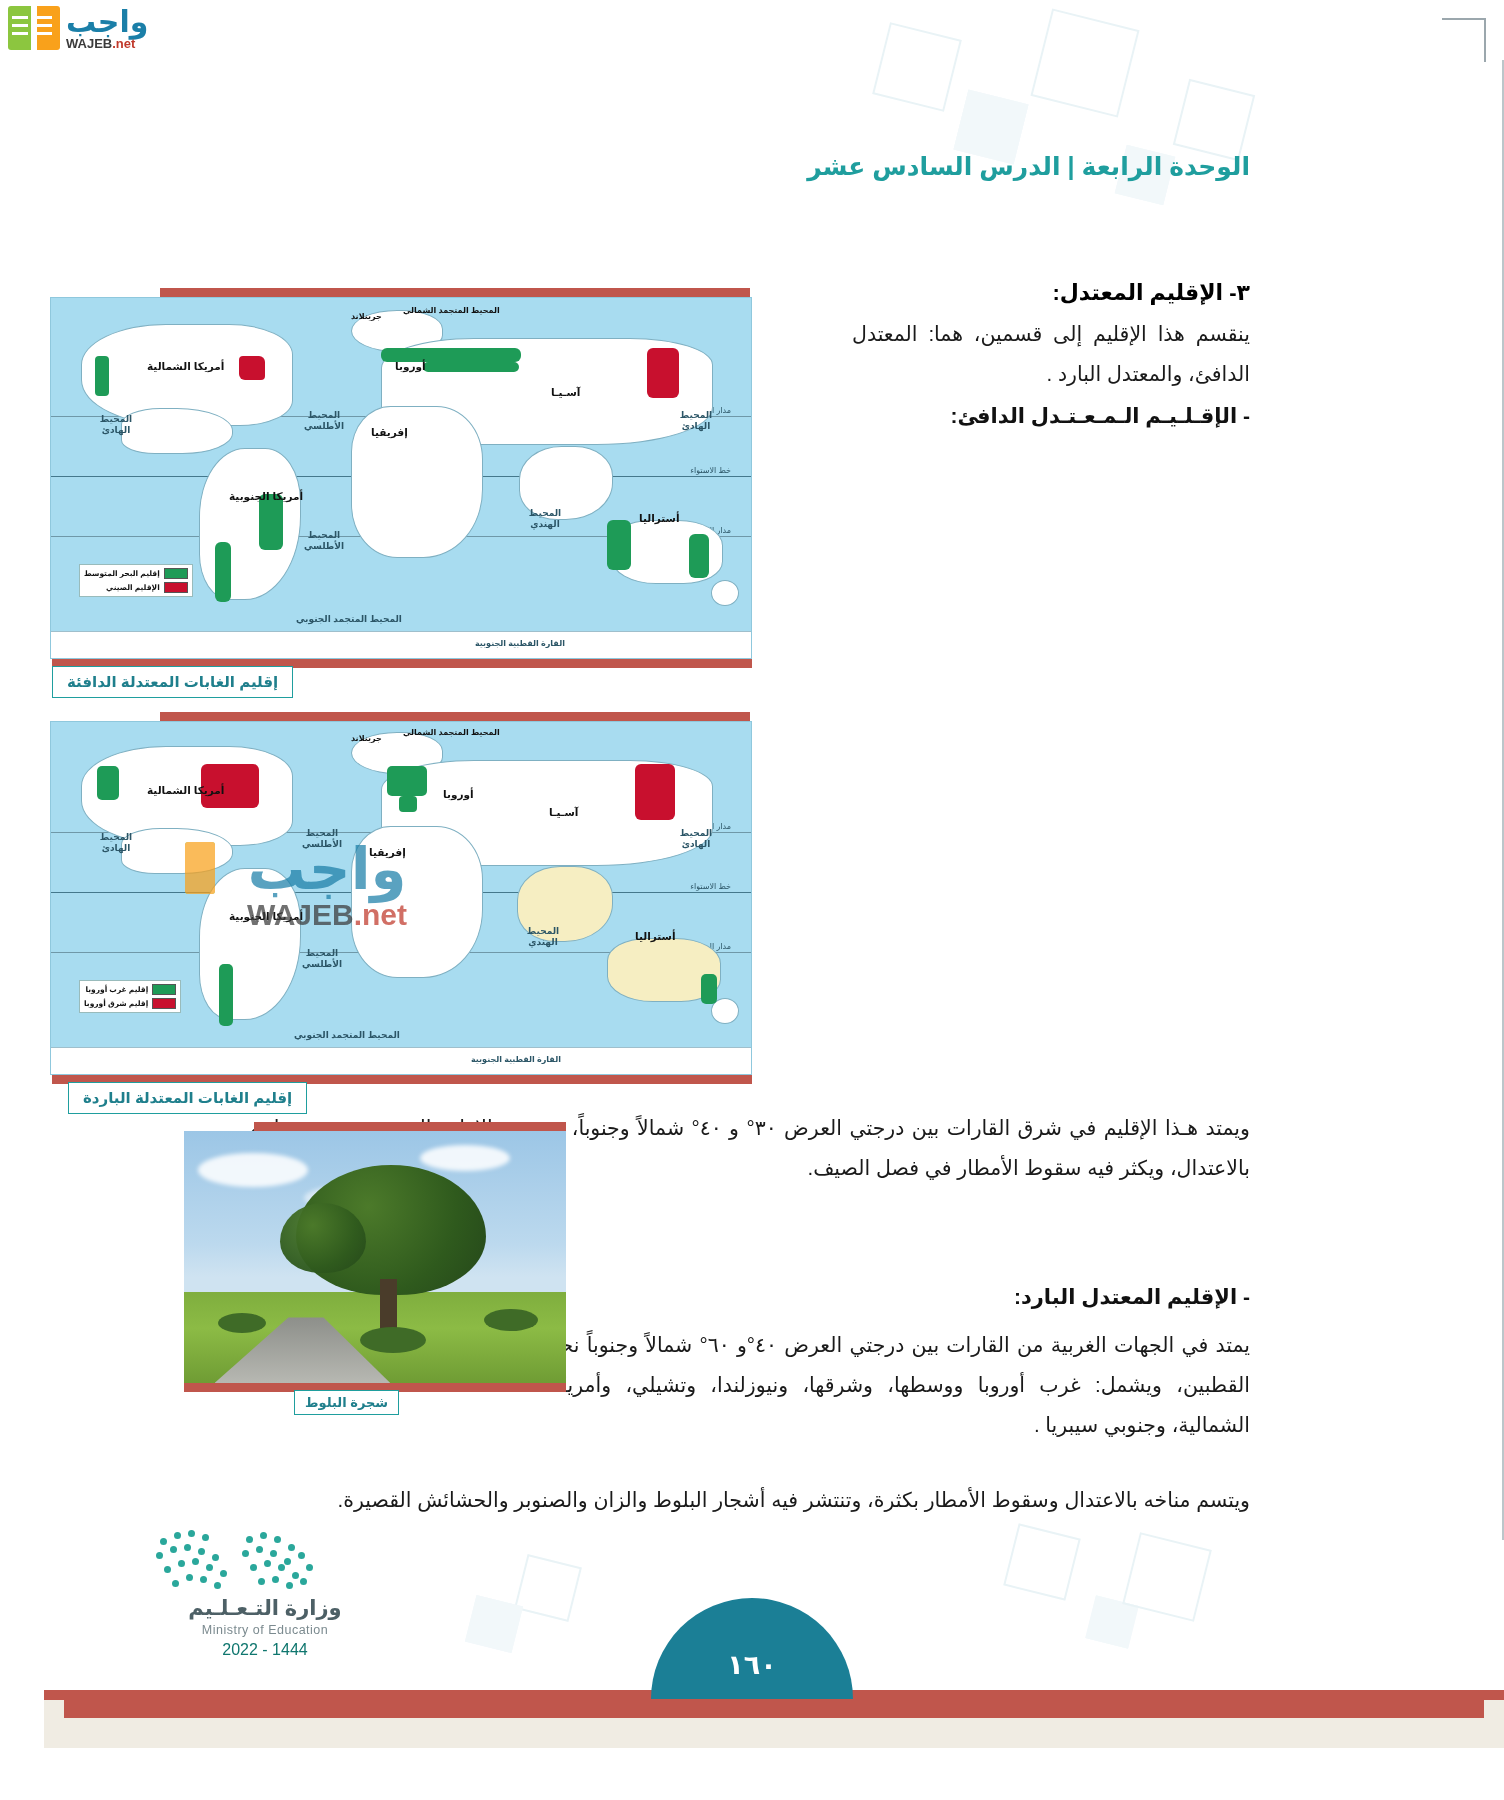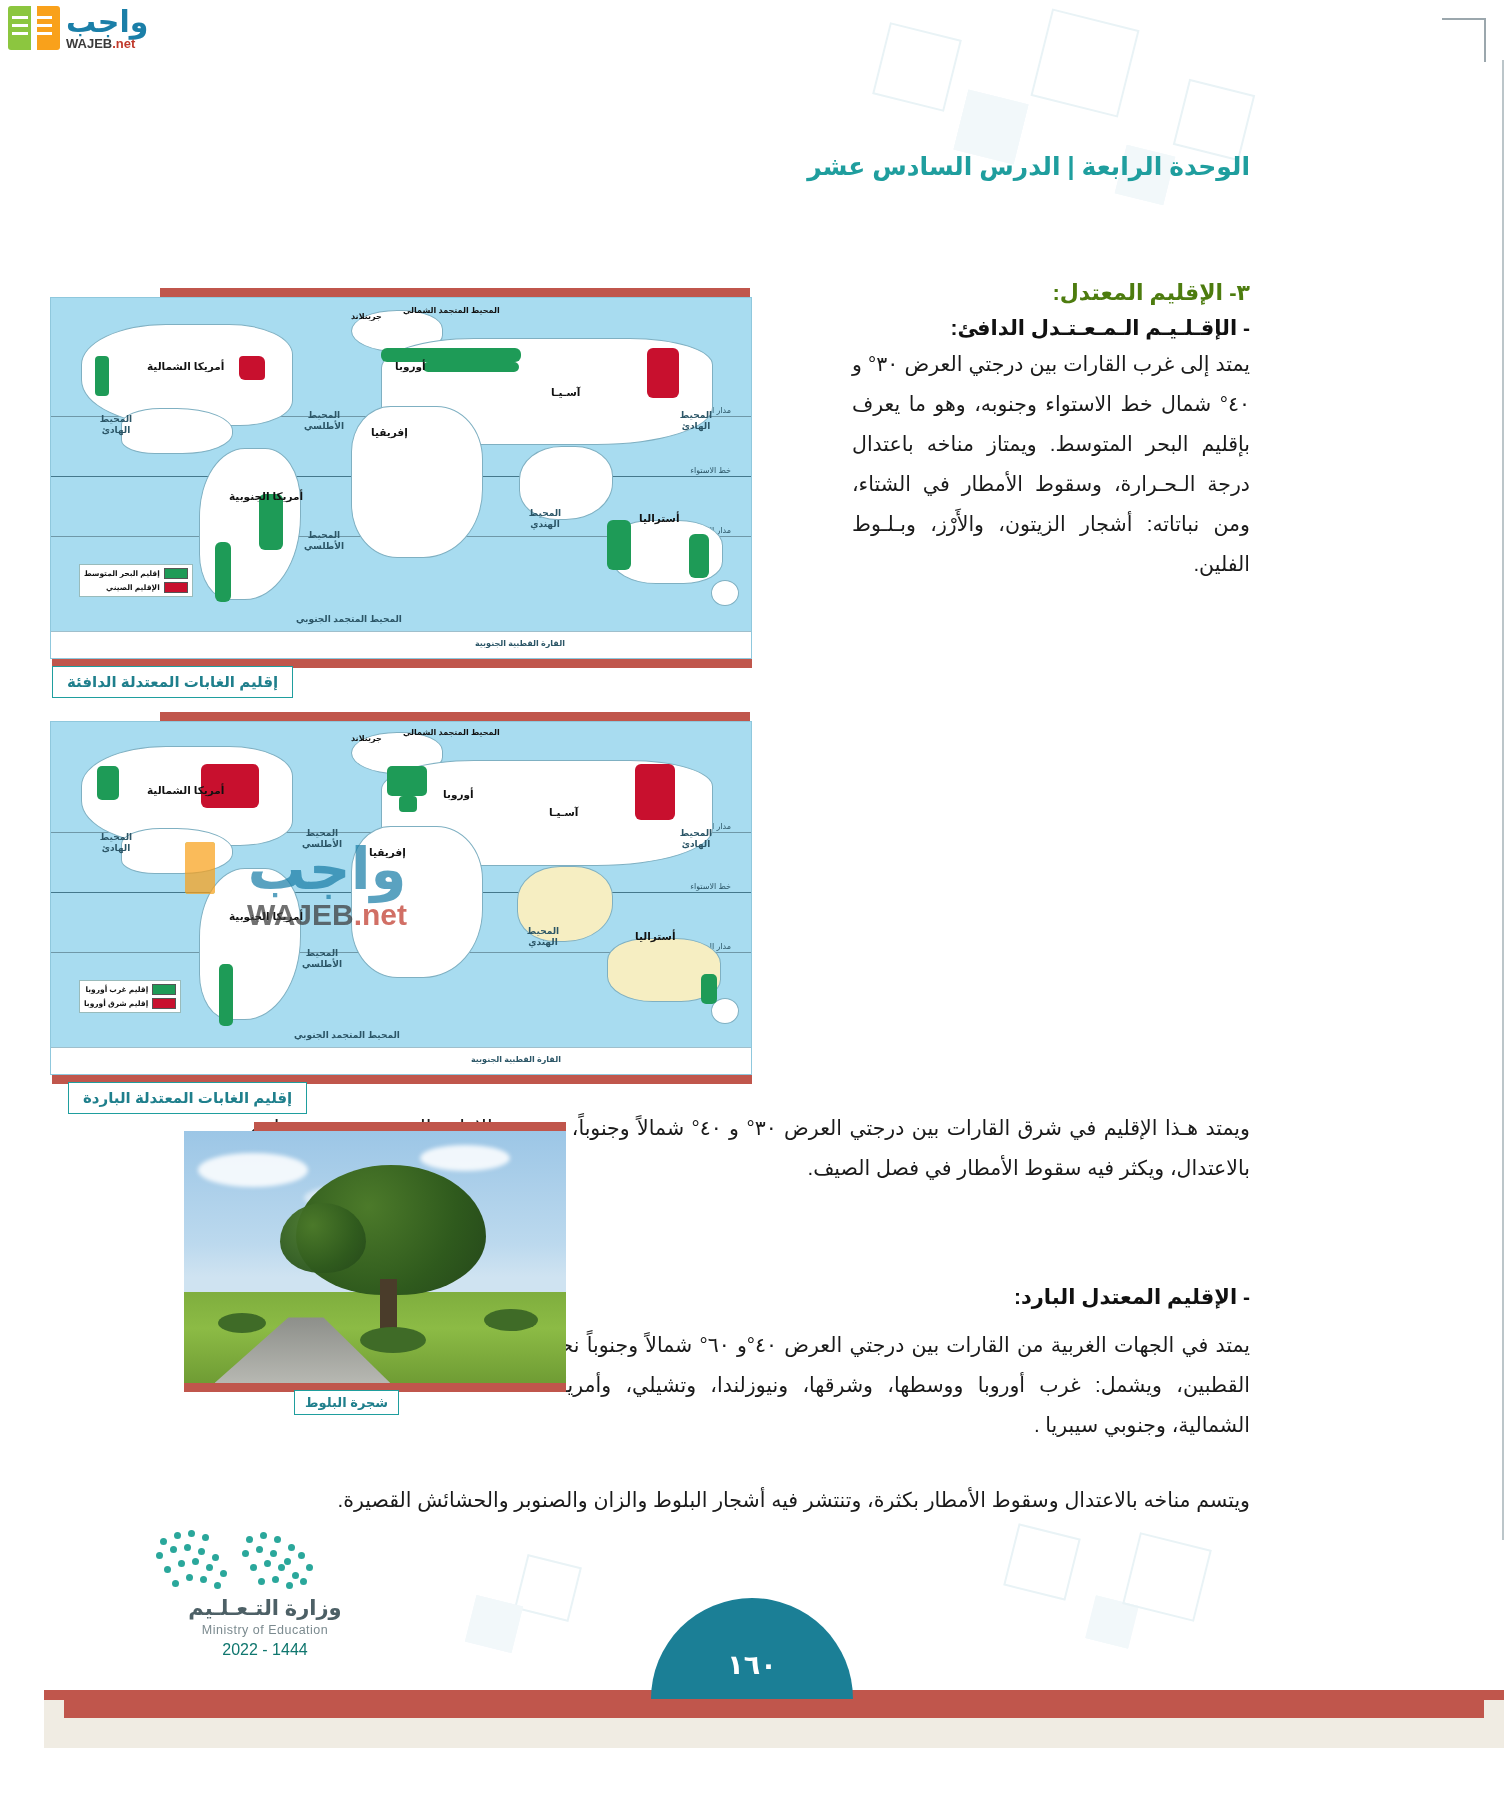--- a/index.html
+++ b/index.html
@@ -32,21 +32,21 @@
   .left-edge{position:absolute;left:44px;top:1690px;width:1460px;height:10px;background:#c0564c;}
   .left-edge2{position:absolute;left:44px;top:1700px;width:1460px;height:48px;background:#f0ece3;}
   .left-strip{position:absolute;left:64px;top:1700px;width:1420px;height:18px;background:#c0564c;}
 
   
   .unit-header{position:absolute;top:152px;right:254px;color:#1f9e9e;font-size:25px;font-weight:bold;letter-spacing:0;}
   .unit-header .sep{color:#1f9e9e;}
 
   
   .text-col{position:absolute;top:280px;right:254px;width:398px;text-align:justify;direction:rtl;}
-  .sec-title{color:#4d7c0f;font-size:22px;font-weight:bold;margin:0 0 8px 0;}
+  .sec-title{color:#000000;font-size:22px;font-weight:bold;margin:0 0 8px 0;}
   .sub-title{color:#111;font-size:21px;font-weight:bold;margin:10px 0 4px 0;}
   .sub-title.spaced{letter-spacing:2px;}
   .para{font-size:20.5px;line-height:1.95;color:#1a1a1a;margin:0 0 2px 0;text-align:justify;}
   .para.j{text-align:justify;text-justify:inter-word;}
 
   
   .wide-col{position:absolute;right:254px;width:1000px;direction:rtl;}
   .wide-col .para{font-size:20.5px;line-height:1.95;}
 
   
@@ -143,22 +143,22 @@
 </div>
 
 <div class="unit-header">
   <span>الوحدة الرابعة</span>
   <span class="sep">|</span>
   <span>الدرس السادس عشر</span>
 </div>
 
 <div class="text-col">
   <div class="sec-title">٣- الإقليم المعتدل:</div>
+  <p class="para j">ينقسم هذا الإقليم إلى قسمين، هما: المعتدل الدافئ، والمعتدل البارد .</p>
   <div class="sub-title spaced">- الإقـلـيـم الـمـعـتـدل الدافئ:</div>
-  <p class="para j">يمتد إلى غرب القارات بين درجتي العرض ٣٠° و ٤٠° شمال خط الاستواء وجنوبه، وهو ما يعرف بإقليم البحر المتوسط. ويمتاز مناخه باعتدال درجة الـحـرارة، وسقوط الأمطار في الشتاء، ومن نباتاته: أشجار الزيتون، والأَرْز، وبـلـوط الفلين.</p>
 </div>
 
 <div class="wide-col" style="top:1108px;width:1000px;">
   <p class="para j" style="margin:0;">ويمتد هـذا الإقليم في شرق القارات بين درجتي العرض ٣٠° و ٤٠° شمالاً وجنوباً، ويعرف بالإقليم الصيني، ويتسم مناخه بالاعتدال، ويكثر فيه سقوط الأمطار في فصل الصيف.</p>
 </div>
 
 <div class="wide-col" style="top:1285px;right:254px;width:398px;">
   <div class="sub-title" style="margin:0;">- الإقليم المعتدل البارد:</div>
 </div>
 

